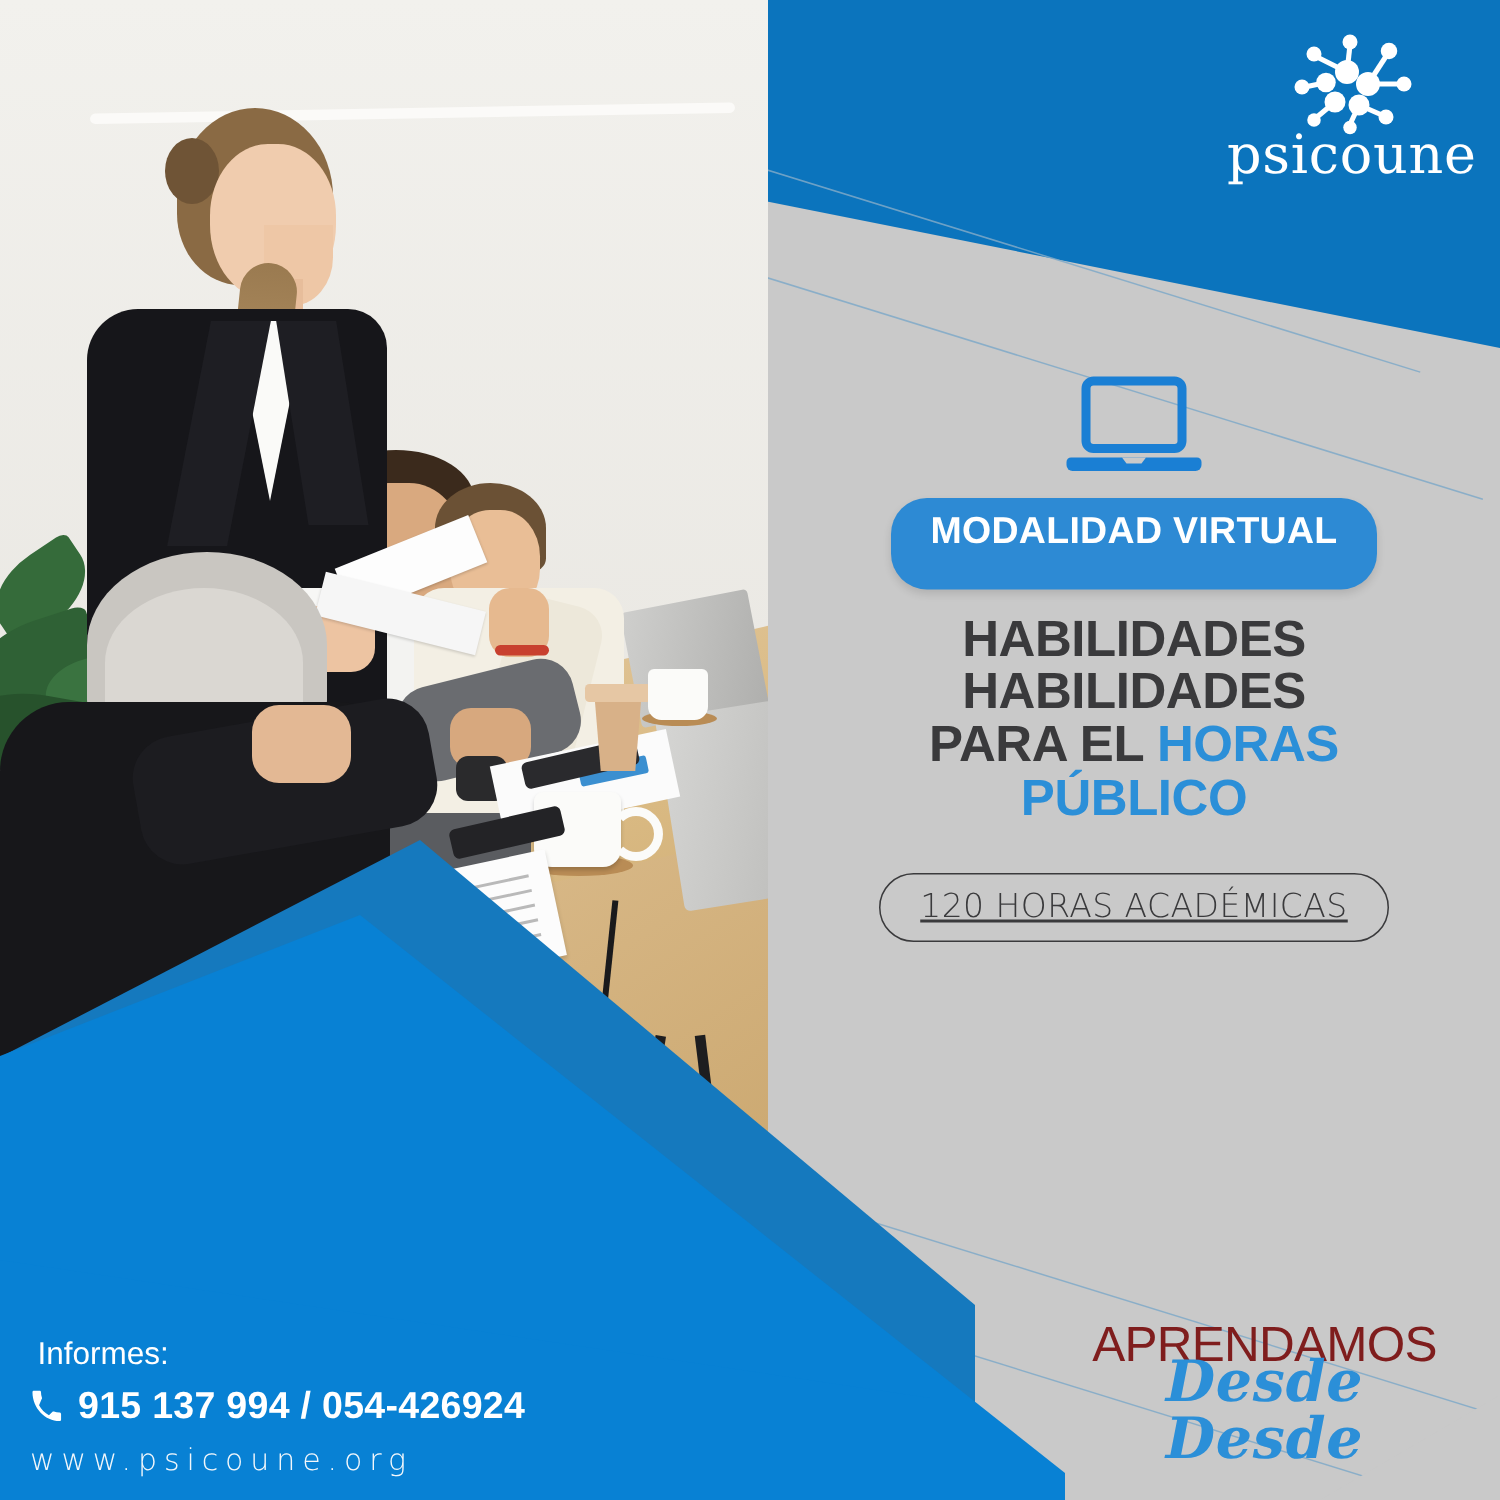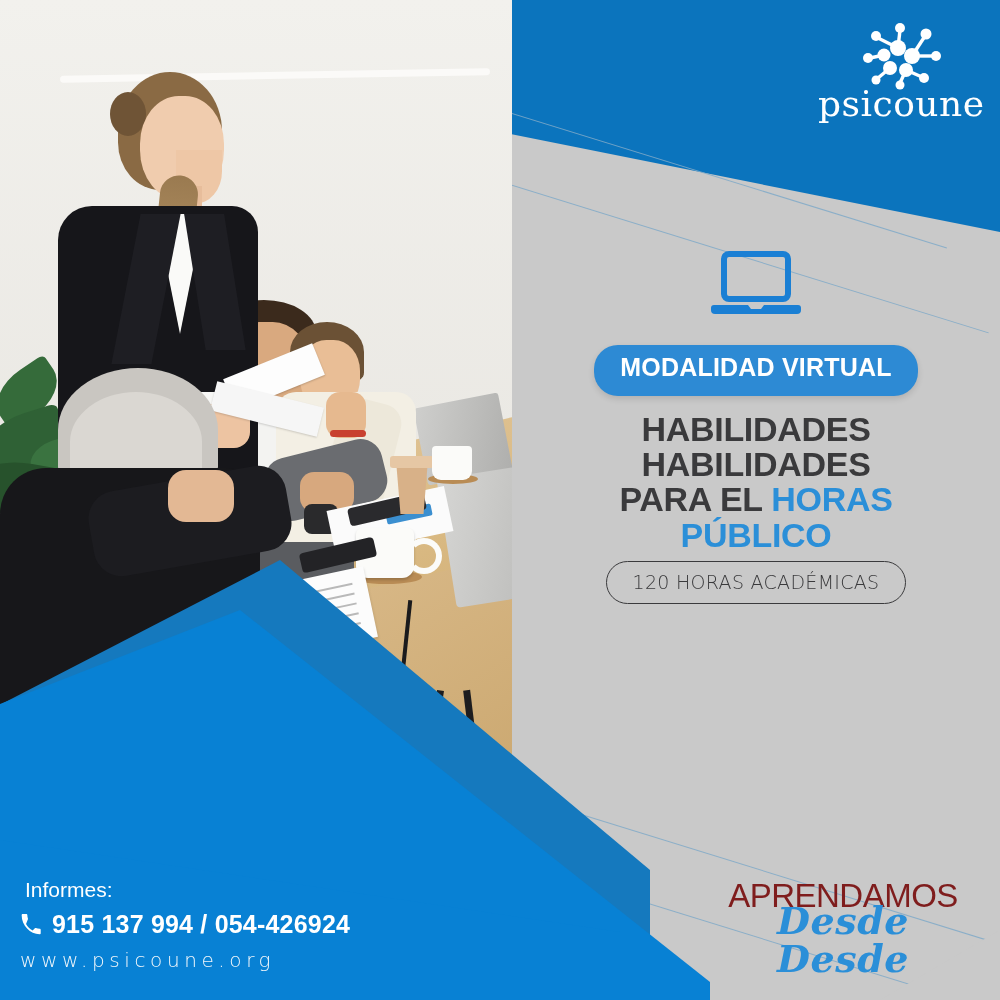--- a/index.html
+++ b/index.html
@@ -197,42 +197,43 @@
   .pill-white{
     display:inline-block;background:#FFFFFF;color:#1A7FD4;
     font-size:26.5px;font-weight:bold;letter-spacing:.2px;
     padding:9px 18px 10px;border-radius:26px;
     box-shadow:0 3px 7px rgba(0,0,0,.13);
     white-space:nowrap;
   }
   .pill-blue{
     display:inline-block;background:#2D8AD4;color:#FFFFFF;
     font-size:25px;font-weight:bold;letter-spacing:.2px;
-    padding:8px 26px 14px;border-radius:24px;margin-top:13px;
+    padding:8px 26px 24px;border-radius:24px;
     box-shadow:0 3px 6px rgba(0,0,0,.12);
     white-space:nowrap;
   }
 
   .headline{
     margin-top:16px;color:#3A3A3C;font-weight:bold;
     font-size:34px;line-height:1.035;letter-spacing:-0.3px;
   }
   .headline .accent{color:#2B8FD8;}
 
   .hours-pill{
-    display:inline-block;margin-top:8px;
+    display:inline-block;margin-top:32px;
     border:1.6px solid #3A3A3C;border-radius:30px;
     padding:9px 26px 10px;
-    color:#3A3A3C;font-size:19px;font-weight:300;letter-spacing:.3px;
+    color:#3A3A3C;font-size:22px;font-weight:300;letter-spacing:.3px;
     font-family:"DejaVu Sans",sans-serif;
     white-space:nowrap;
-  }
-
-  
-  .contact{position:absolute;left:20px;bottom:28px;width:420px;color:#FFFFFF;}
+    text-decoration:underline;
+  }
+
+  
+  .contact{position:absolute;left:20px;bottom:15px;width:420px;color:#FFFFFF;}
   .contact-label{font-size:21px;font-weight:400;margin-left:5px;}
   .contact-phone{
     display:flex;align-items:center;gap:10px;margin-top:8px;
     font-size:25px;font-weight:bold;letter-spacing:.2px;
   }
   .phone-ico{width:22px;height:22px;flex:none;}
   .contact-web{
     margin-top:9px;font-size:20px;font-weight:300;letter-spacing:4.6px;
     font-family:"DejaVu Sans",sans-serif;color:#F2F7FB;
   }

